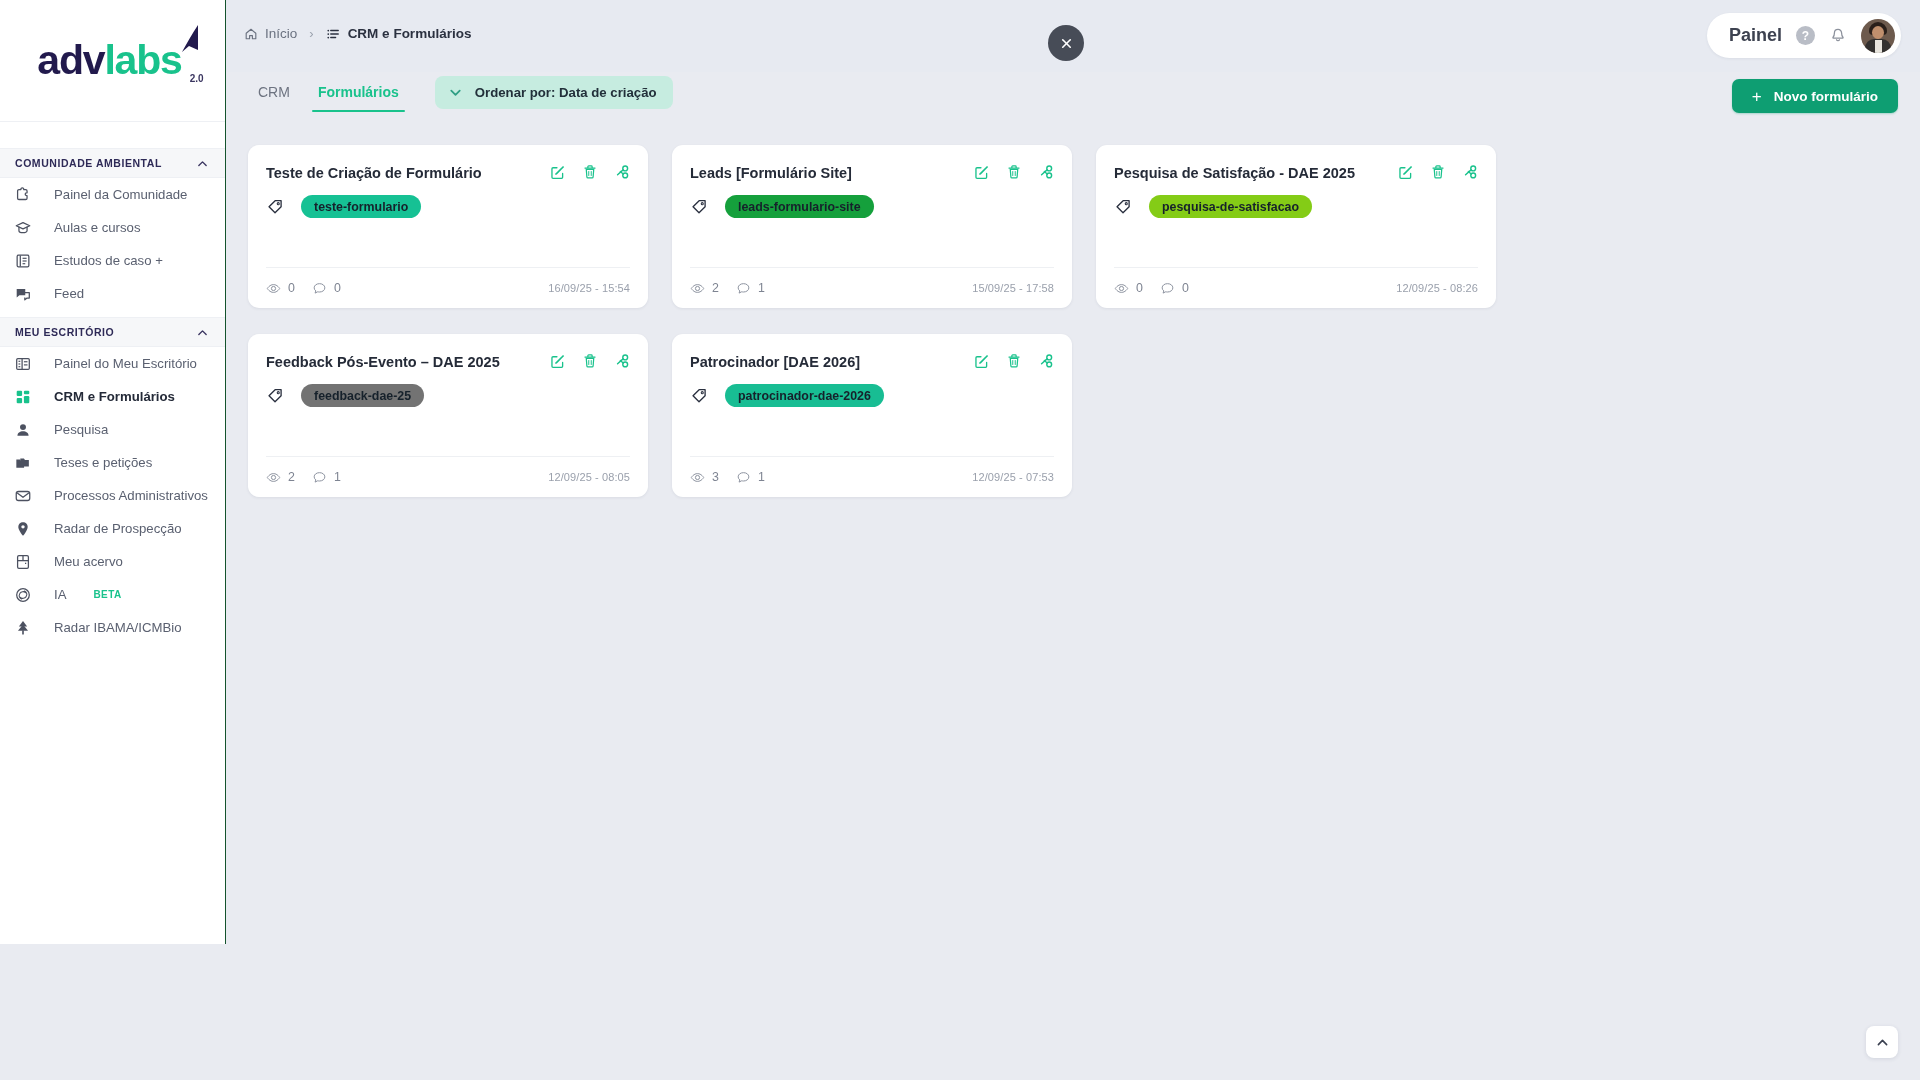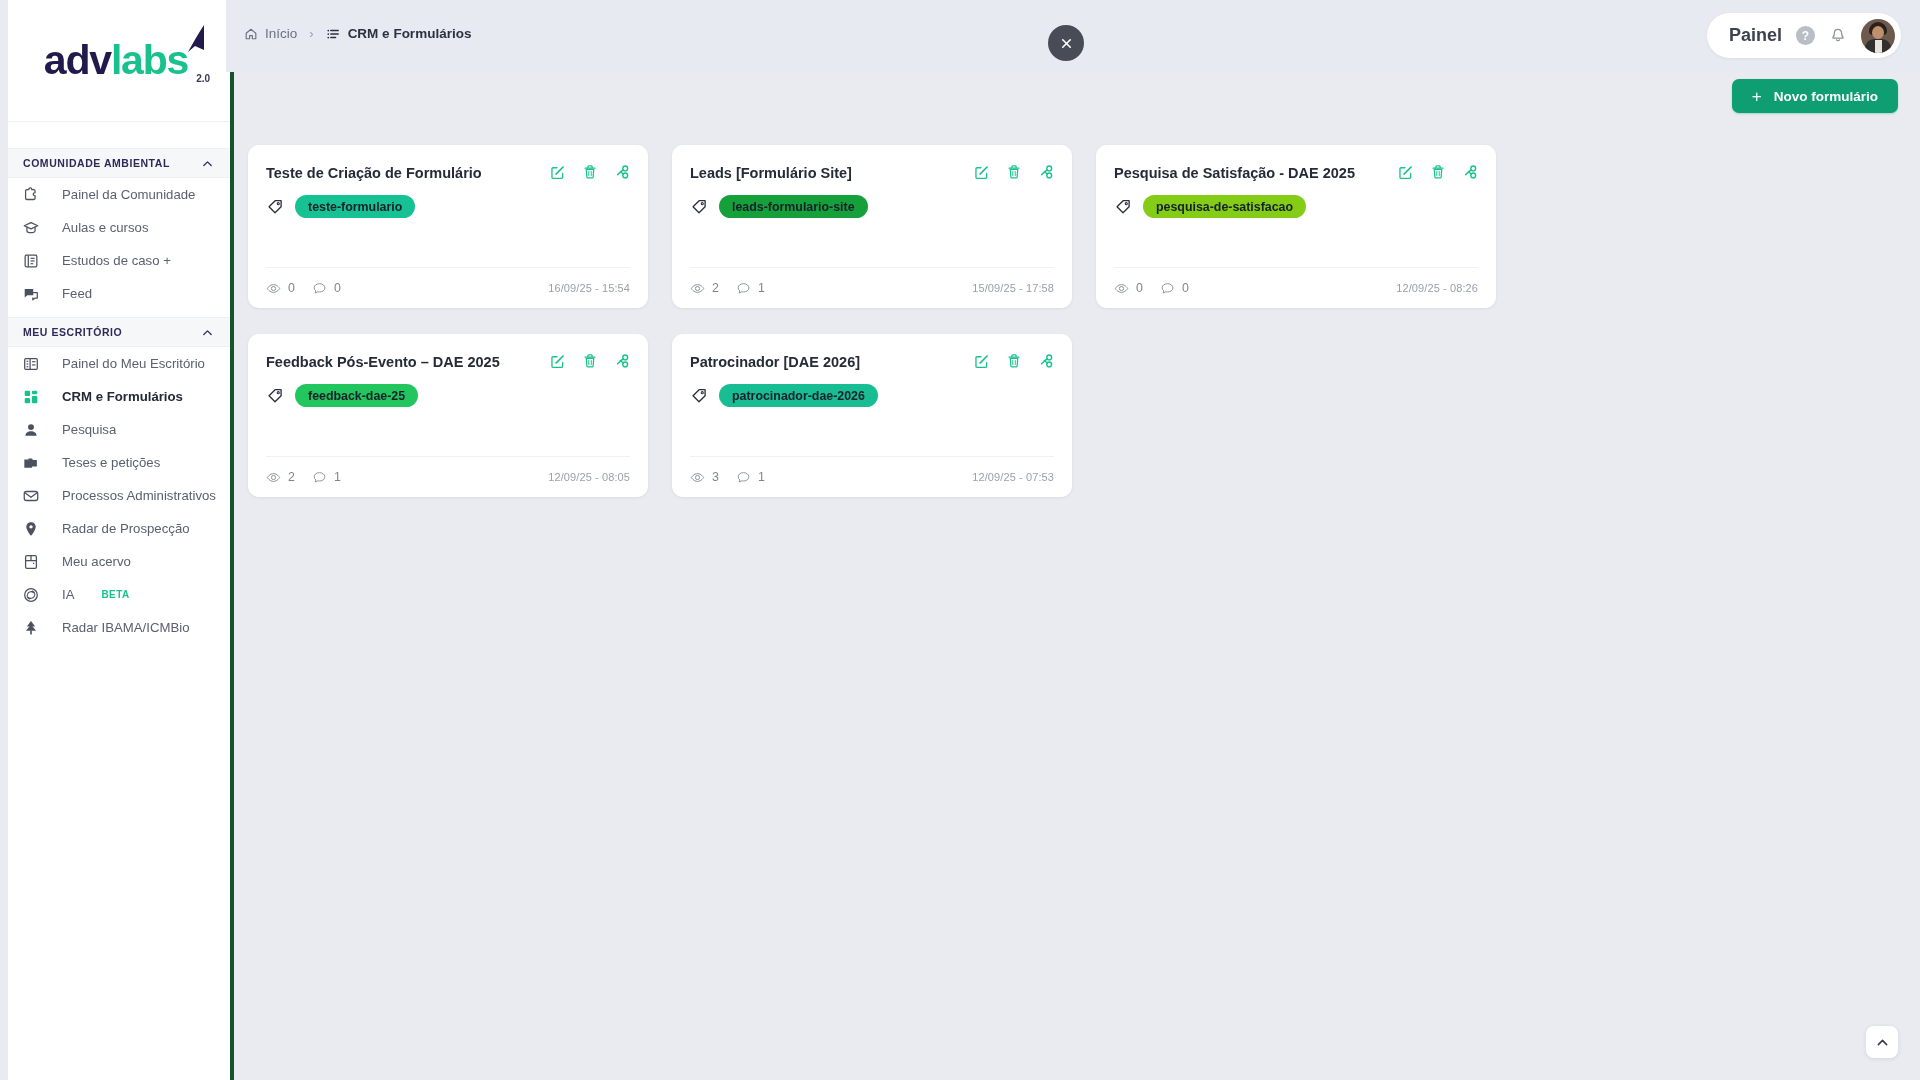--- a/index.html
+++ b/index.html
@@ -5,24 +5,24 @@
   * { box-sizing: border-box; margin: 0; padding: 0; }
   html, body {
     width: 1920px; height: 1080px;
     background: #e9ebf1;
     font-family: "Liberation Sans", sans-serif;
     overflow: hidden;
   }
 
   
   #sidebar {
-    position: absolute; left: 8px; top: 0;
-    width: 226px; height: 1080px;
+    position: absolute; left: 0; top: 0;
+    width: 226px; height: 944px;
     background: #ffffff;
-    border-right: 4px solid #14532d;
+    border-right: 1px solid #14532d;
     overflow: hidden;
   }
   .logo-box {
     height: 122px;
     display: flex; align-items: center; justify-content: center;
     border-bottom: 1px solid #eef0f4;
     position: relative;
   }
   .logo-wrap { position: relative; display: inline-block; padding-right: 6px; }
   .logo-text {
@@ -178,21 +178,21 @@
     text-align: right;
   }
   .card-head { display: flex; align-items: flex-start; justify-content: space-between; }
   .card-title {
     font-size: 14.5px; font-weight: 700; color: #252b38;
     line-height: 1.2; padding-top: 2px; max-width: 268px;
   }
   .card-actions { display: flex; align-items: center; gap: 16px; padding-top: 1px; }
   .act { width: 16px; height: 16px; display: block; cursor: pointer; color: #19c28c; }
 
-  .tagrow { display: flex; align-items: center; gap: 10px; margin-top: 13px; }
+  .tagrow { display: flex; align-items: center; gap: 16px; margin-top: 13px; }
   .tag-ic { width: 19px; height: 19px; display: block; color: #2b3140; flex: none; }
   .tag-pill {
     height: 23px; border-radius: 12px;
     display: flex; align-items: center;
     padding: 0 13px;
     font-size: 12.4px; font-weight: 700; color: #16212b;
     white-space: nowrap;
   }
 
   .card-foot {
@@ -394,20 +394,30 @@
       <span class="av-body"></span>
         <span class="av-shirt"></span>
         <span class="av-hair"></span>
         <span class="av-face"></span>
     </span>
   </div>
 </div>
 
 <div id="content">
 
+  <div class="tabsrow">
+    <div class="tab">CRM</div>
+    <div class="tab active">Formulários</div>
+    <div class="sortbtn">
+      <svg class="chev2" viewBox="0 0 16 16">
+          <path d="M3.5 6 L8 10.5 L12.5 6" fill="none" stroke="currentColor" stroke-width="1.9" stroke-linecap="round" stroke-linejoin="round"></path>
+        </svg>
+      <span>Ordenar por: Data de criação</span>
+    </div>
+  </div>
 
   <div class="newbtn">
     <span class="plus">+</span>
     <span>Novo formulário</span>
   </div>
 
   <div id="cards">
 
     <div class="card">
       <div class="card-head">
@@ -580,21 +590,21 @@
               <line x1="10.2" y1="6.6" x2="4" y2="12.2" stroke="currentColor" stroke-width="1.6" stroke-linecap="round"></line>
               <line x1="10.3" y1="11.2" x2="7.2" y2="8.4" stroke="currentColor" stroke-width="1.6" stroke-linecap="round"></line>
             </svg>
         </div>
       </div>
       <div class="tagrow">
         <svg class="tag-ic" viewBox="0 0 20 20">
             <path d="M3.2 10.3 L9.6 3.9 h6.3 v6.3 l-6.4 6.4 z" fill="none" stroke="currentColor" stroke-width="1.4" stroke-linejoin="round"></path>
             <circle cx="12.9" cy="7" r="1.1" fill="none" stroke="currentColor" stroke-width="1.1"></circle>
           </svg>
-        <span class="tag-pill" style="background: #22c55e;">feedback-dae-25</span>
+        <span class="tag-pill" style="background: #737373;">feedback-dae-25</span>
       </div>
       <div class="card-foot">
         <div class="stats">
           <span class="stat">
             <svg class="si" viewBox="0 0 18 18">
                 <path d="M1.6 9S4.4 4.3 9 4.3 16.4 9 16.4 9 13.6 13.7 9 13.7 1.6 9 1.6 9z" fill="none" stroke="currentColor" stroke-width="1.2"></path>
                 <circle cx="9" cy="9" r="2.5" fill="none" stroke="currentColor" stroke-width="1.2"></circle>
               </svg>
             <span>2</span>
           </span>

